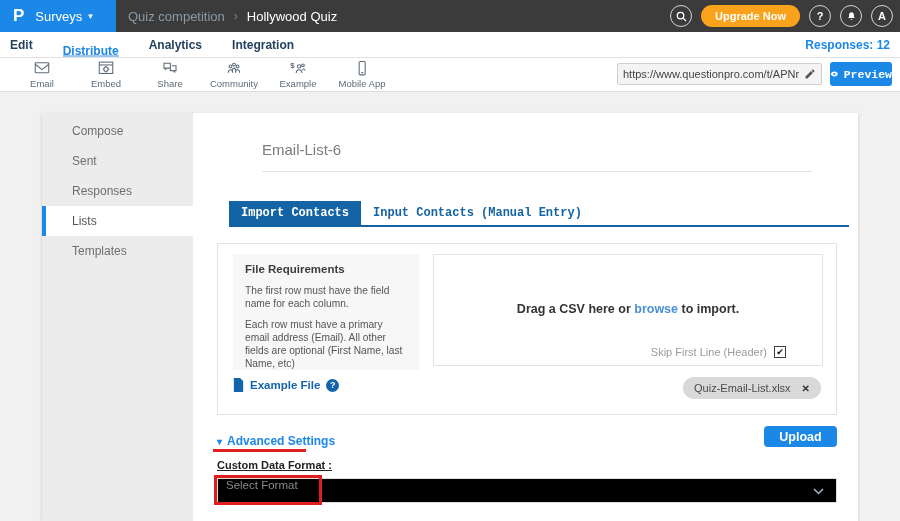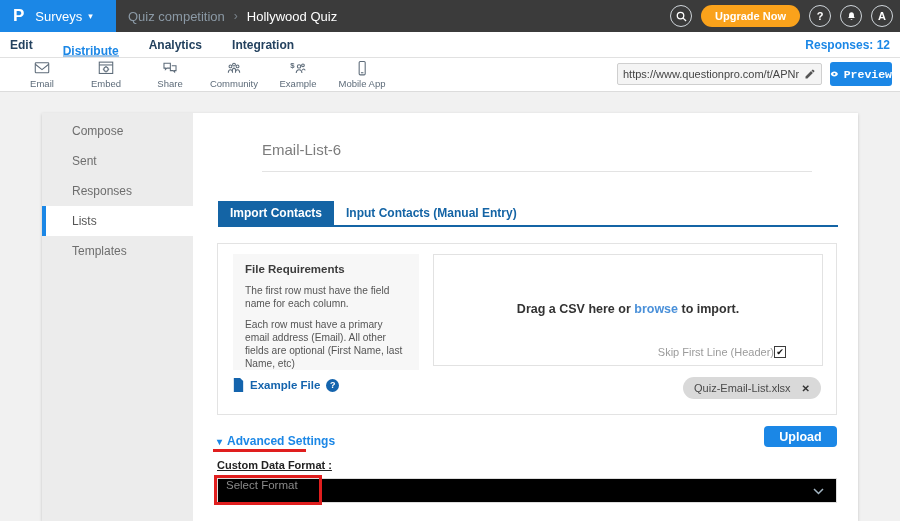--- a/index.html
+++ b/index.html
@@ -47,39 +47,39 @@
   
   .card { position:absolute; left:42px; top:113px; width:816px; height:408px; background:#fff;
           box-shadow:0 1px 3px rgba(0,0,0,.18); }
   .sidebar { position:absolute; left:0; top:0; width:151px; height:100%; background:#ececec; padding-top:3px; }
   .side-item { height:30px; line-height:30px; padding-left:30px; font-size:12px; color:#6e6e6e; cursor:pointer; }
   .side-item.active { background:#fff; border-left:4px solid #1b87e6; padding-left:26px; color:#555; }
 
   .list-title { position:absolute; left:220px; top:28px; width:550px; font-size:15px; color:#7c7c7c;
                 padding-bottom:13px; border-bottom:1px solid #e3e3e3; cursor:text; }
 
-  .tabs { position:absolute; left:176px; top:88px; width:620px; border-bottom:2px solid #1464a5; display:flex; }
+  .tabs { position:absolute; left:187px; top:88px; width:620px; border-bottom:2px solid #1464a5; display:flex;font-family:Liberation Mono, monospace; }
   .tab { font-size:12px; font-weight:bold; padding:5px 12px; cursor:pointer; }
   .tab.active { background:#1464a5; color:#fff; }
   .tab.inactive { color:#1464a5; }
 
   .panel { position:absolute; left:175px; top:130px; width:620px; height:172px; border:1px solid #e3e3e3; }
   .req-box { position:absolute; left:15px; top:10px; width:186px; height:116px; background:#f7f7f7;
              padding:9px 12px; overflow:hidden; }
   .req-title { font-size:11.5px; font-weight:bold; color:#3c3c3c; margin-bottom:9px; }
   .req-p { font-size:10.2px; color:#555; line-height:1.3; margin-bottom:7px; }
   .example-row { position:absolute; left:15px; top:134px; display:flex; align-items:center; gap:6px; cursor:pointer; }
   .example-label { color:#1464ad; font-size:11.5px; font-weight:bold; }
   .help-dot { width:13px; height:13px; border-radius:50%; background:#1464ad; color:#fff; font-size:9px;
               font-weight:bold; display:flex; align-items:center; justify-content:center; cursor:pointer; }
 
   .dropzone { position:absolute; left:215px; top:10px; width:390px; height:112px; border:1px solid #e2e2e2; }
   .dz-text { position:absolute; left:0; right:0; top:47px; text-align:center; font-size:12.5px; font-weight:bold; color:#333; }
   .dz-text .browse { color:#4a90d9; cursor:pointer; }
-  .dz-skip { position:absolute; right:36px; bottom:7px; display:flex; align-items:center; gap:0; }
+  .dz-skip { position:absolute; right:36px; bottom:7px; display:flex; align-items:center; gap:7px; }
   .skip-label { font-size:11px; color:#9b9b9b; }
   .checkbox { width:12px; height:12px; border:1.5px solid #3c3c3c; background:#fff; display:flex;
               align-items:center; justify-content:center; font-size:9px; color:#111; cursor:pointer; }
 
   .chip { position:absolute; right:15px; top:133px; height:22px; background:#d9d9d9; border-radius:11px;
           display:flex; align-items:center; gap:11px; padding:0 11px; font-size:11px; color:#4a4a4a; }
   .chip-x { font-size:10px; font-weight:bold; color:#333; cursor:pointer; }
 
   .adv-toggle { position:absolute; left:175px; top:321px; display:flex; align-items:center; gap:5px;
                 color:#1b87e6; font-size:12px; font-weight:bold; cursor:pointer; }

